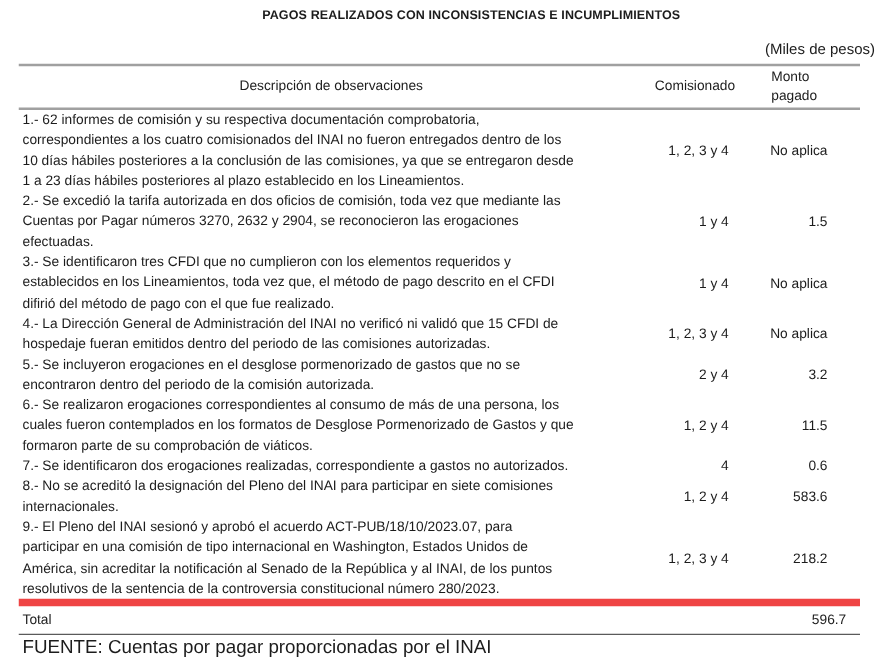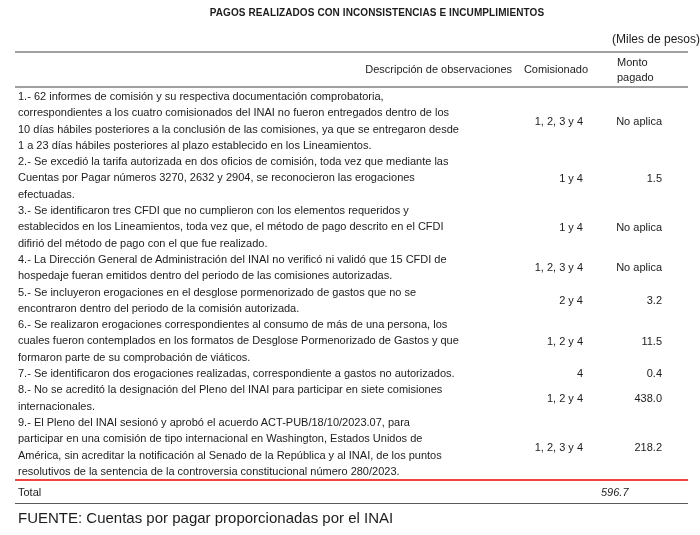--- a/index.html
+++ b/index.html
@@ -43,47 +43,47 @@
   col.c-monto { width: 88px; }
   thead th {
     border-top: 2px solid #a0a0a0;
     border-bottom: 2px solid #a0a0a0;
     height: 33px;
     font-weight: 400;
     vertical-align: middle;
     padding: 0;
     line-height: 15px;
   }
-  th.h-desc  { text-align: right; padding-left: 3px; }
+  th.h-desc  { text-align: center; padding-left: 3px; }
   th.h-com   { text-align: center; }
   th.h-monto { text-align: left; padding-left: 17px; padding-right: 20px; }
   tbody td.d {
     padding: 0 4px 0 3px;
     line-height: 16.3px;
     white-space: pre;
     vertical-align: middle;
   }
   tbody td.c {
     text-align: right;
     padding-right: 17px;
     vertical-align: middle;
   }
   tbody td.m {
     text-align: right;
     padding-right: 26px;
     vertical-align: middle;
   }
   tfoot td {
-    border-top: 2px solid #ef4444;
+    border-top: 6px solid #ef4444;
     border-bottom: 1px solid #5a5a5a;
     height: 20px;
     vertical-align: middle;
   }
   tfoot td.d  { padding-left: 3px; }
-  tfoot td.tv { text-align: left; padding-right: 11px; font-style: italic; }
+  tfoot td.tv { text-align: right; padding-right: 11px; }
   .source {
     position: absolute;
     top: 509px; left: 18px;
     font-size: 15px;
   }
 </style>
 </head>
 <body>
 
 <div class="page">
@@ -141,27 +141,27 @@
       <tr>
         <td class="d">6.- Se realizaron erogaciones correspondientes al consumo de más de una persona, los
 cuales fueron contemplados en los formatos de Desglose Pormenorizado de Gastos y que
 formaron parte de su comprobación de viáticos.</td>
         <td class="c">1, 2 y 4</td>
         <td class="m">11.5</td>
       </tr>
       <tr>
         <td class="d">7.- Se identificaron dos erogaciones realizadas, correspondiente a gastos no autorizados.</td>
         <td class="c">4</td>
-        <td class="m">0.4</td>
+        <td class="m">0.6</td>
       </tr>
       <tr>
         <td class="d">8.- No se acreditó la designación del Pleno del INAI para participar en siete comisiones
 internacionales.</td>
         <td class="c">1, 2 y 4</td>
-        <td class="m">438.0</td>
+        <td class="m">583.6</td>
       </tr>
       <tr>
         <td class="d">9.- El Pleno del INAI sesionó y aprobó el acuerdo ACT-PUB/18/10/2023.07, para
 participar en una comisión de tipo internacional en Washington, Estados Unidos de
 América, sin acreditar la notificación al Senado de la República y al INAI, de los puntos
 resolutivos de la sentencia de la controversia constitucional número 280/2023.</td>
         <td class="c">1, 2, 3 y 4</td>
         <td class="m">218.2</td>
       </tr>
     </tbody>

